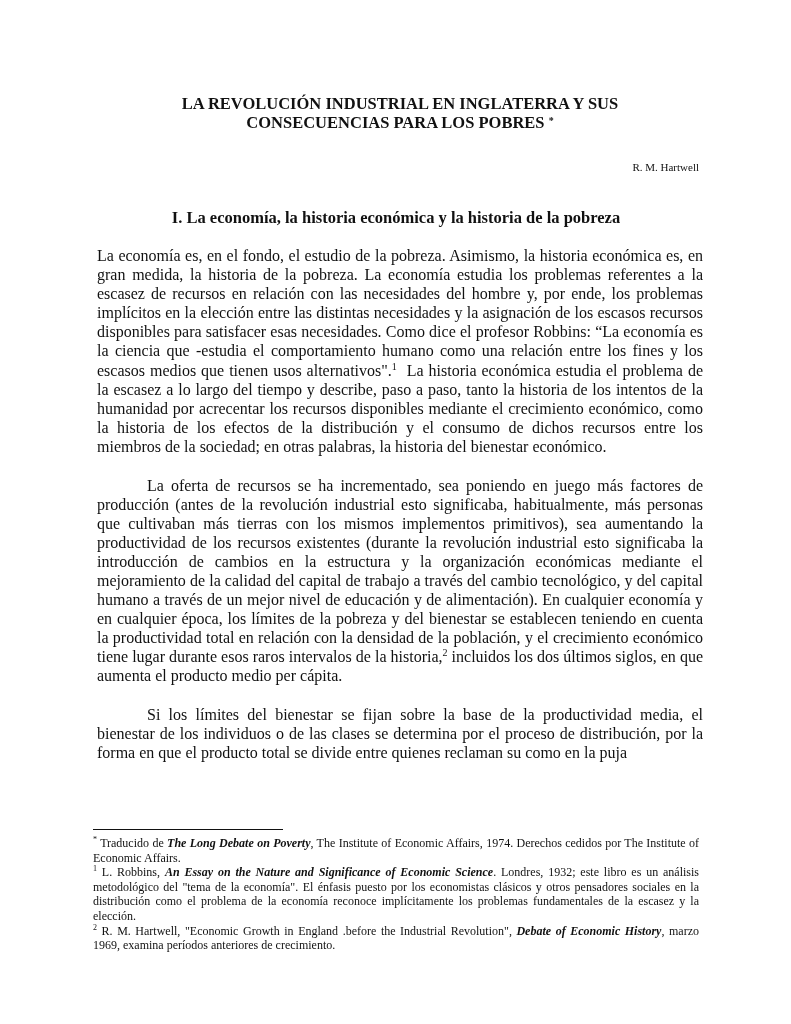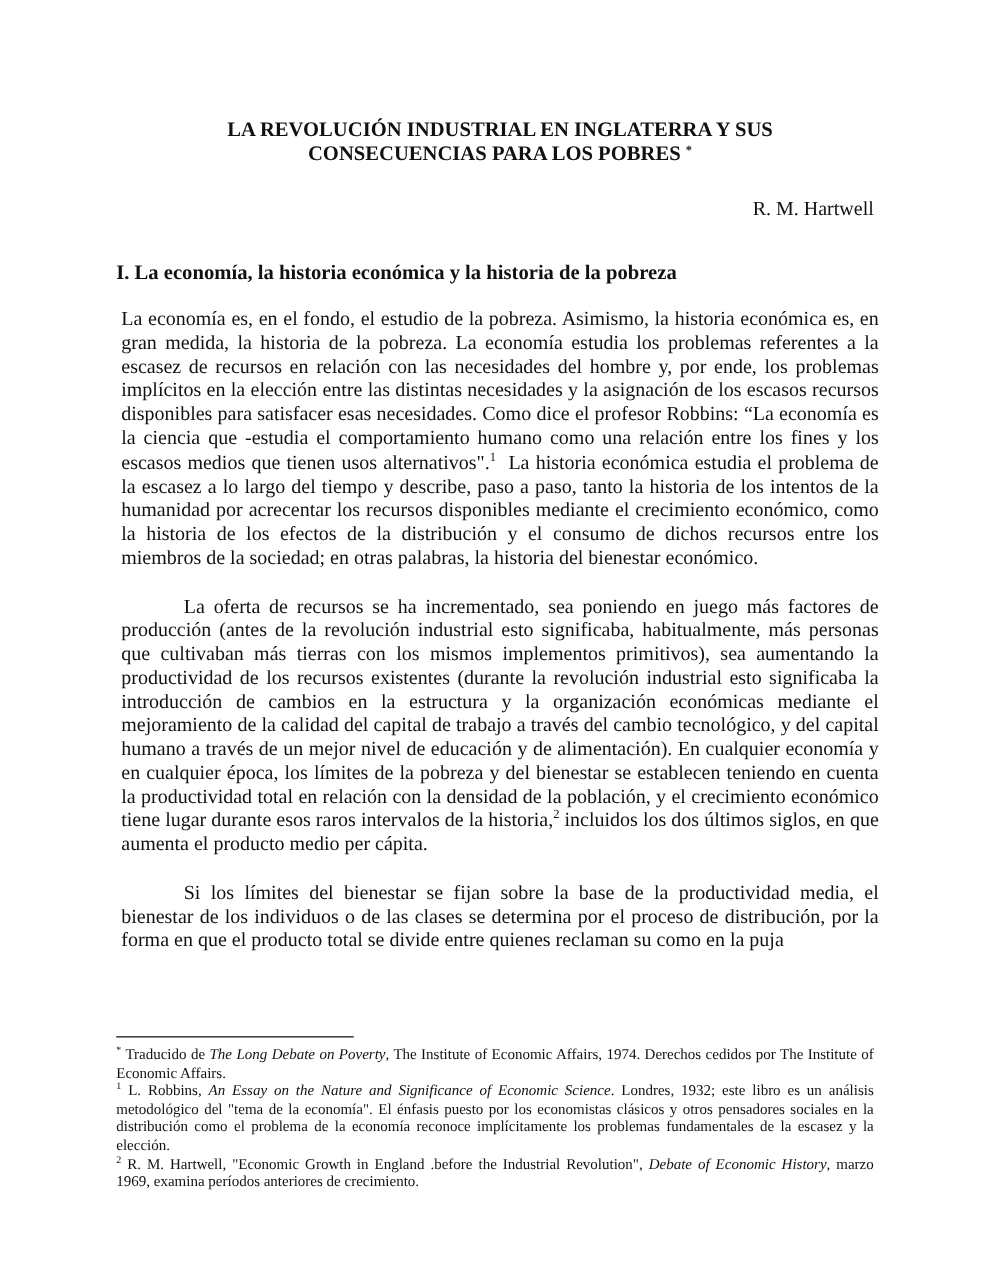--- a/index.html
+++ b/index.html
@@ -10,25 +10,25 @@
     color: #111111;
   }
   .title {
     position: absolute; top: 90px; left: 0; width: 606px;
     text-align: center; font-weight: bold; font-size: 16.5px; line-height: 19px;
     margin: 4px;
   }
   .title sup { font-size: 10px; vertical-align: top; position: relative; top: -2px; }
   .author {
     position: absolute; top: 158px; right: 0; text-align: right;
-    font-size: 16px; line-height: 19px; margin: 0;
+    font-size: 11px; line-height: 19px; margin: 0;
   }
   .section-heading {
     position: absolute; top: 208px; left: 0; width: 606px;
-    text-align: left; font-weight: bold; font-size: 16.5px; line-height: 19px; margin: 0;
+    text-align: center; font-weight: bold; font-size: 16.5px; line-height: 19px; margin: 0;
   }
   .body {
     position: absolute; top: 246px; left: 4px; width: 606px;
   }
   .para {
     font-size: 16px; line-height: 19.1px; text-align: justify; margin: 0 0 19.5px 0;
     hyphens: none;
   }
   .para.indent { text-indent: 50px; }
   .para sup { font-size: 10px; line-height: 0; vertical-align: super; }
@@ -37,21 +37,21 @@
     border-top: 1.3px solid #111111;
   }
   .footnotes {
     position: absolute; top: 836px; left: 0; width: 606px;
   }
   .fn {
     font-size: 12px; line-height: 14.6px; text-align: justify; margin: 0;
   }
   .fn sup { font-size: 8px; line-height: 0; vertical-align: super; }
   .fn i { font-style: italic; }
-  .fn b i, .fn i.bi { font-weight: normal; font-style: italic; }
+  .fn b i, .fn i.bi { font-weight: bold; font-style: italic; }
 </style>
 </head>
 <body>
 
 <div class="page">
 
   <h1 class="title">
     <span>LA REVOLUCIÓN INDUSTRIAL EN INGLATERRA Y SUS</span><br>
     <span>CONSECUENCIAS PARA LOS POBRES</span>
     <sup>*</sup>

